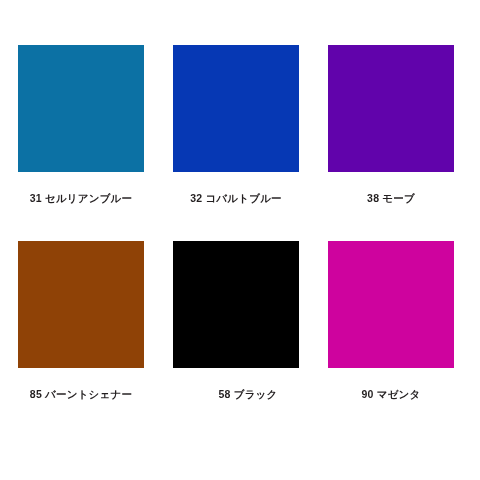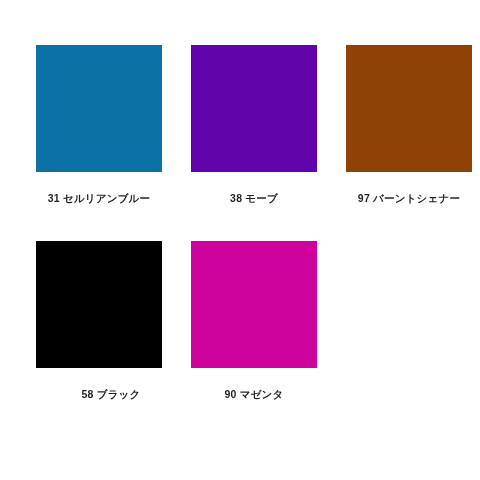--- a/index.html
+++ b/index.html
@@ -15,21 +15,21 @@
   }
   .swatch-sheet {
     position: relative;
     width: 480px;
     height: 480px;
     background: #ffffff;
     box-sizing: border-box;
   }
   .swatch-grid {
     position: absolute;
-    left: 36px;
+    left: 18px;
     top: 45px;
     width: 436px;
     display: grid;
     grid-template-columns: 126px 126px 126px;
     grid-template-rows: auto auto;
     column-gap: 29px;
     row-gap: 36px;
   }
   .swatch-cell {
     width: 126px;
@@ -57,29 +57,33 @@
 <body style="background-color: rgb(255, 255, 255);">
 
 <div class="swatch-sheet">
   <div class="swatch-grid">
 
     <div class="swatch-cell">
       <div class="swatch-chip" style="background-color: rgb(12, 113, 164);"></div>
       <div class="swatch-label" style="color: rgb(35, 31, 32);">31 セルリアンブルー</div>
     </div>
 
+    <div class="swatch-cell">
+      <div class="swatch-chip" style="background-color: rgb(6, 56, 180);"></div>
+      <div class="swatch-label" style="color: rgb(35, 31, 32);">32 コバルトブルー</div>
+    </div>
 
     <div class="swatch-cell">
       <div class="swatch-chip" style="background-color: rgb(97, 3, 171);"></div>
       <div class="swatch-label" style="color: rgb(35, 31, 32);">38 モーブ</div>
     </div>
 
     <div class="swatch-cell">
       <div class="swatch-chip" style="background-color: rgb(143, 66, 6);"></div>
-      <div class="swatch-label" style="color: rgb(35, 31, 32);">97 バーントシェナー</div>
+      <div class="swatch-label" style="color: rgb(35, 31, 32);">85 バーントシェナー</div>
     </div>
 
     <div class="swatch-cell">
       <div class="swatch-chip" style="background-color: rgb(0, 0, 0);"></div>
       <div class="swatch-label" style="color: rgb(35, 31, 32); margin-left: 24px;">58 ブラック</div>
     </div>
 
     <div class="swatch-cell">
       <div class="swatch-chip" style="background-color: rgb(206, 3, 158);"></div>
       <div class="swatch-label" style="color: rgb(35, 31, 32);">90 マゼンタ</div>

